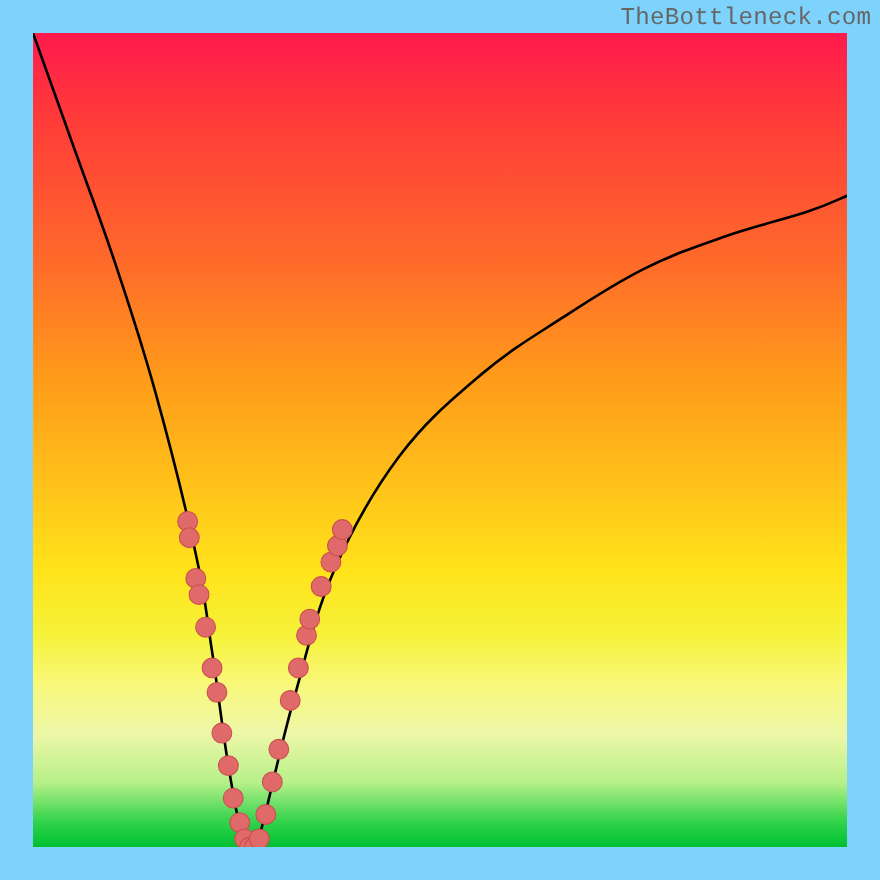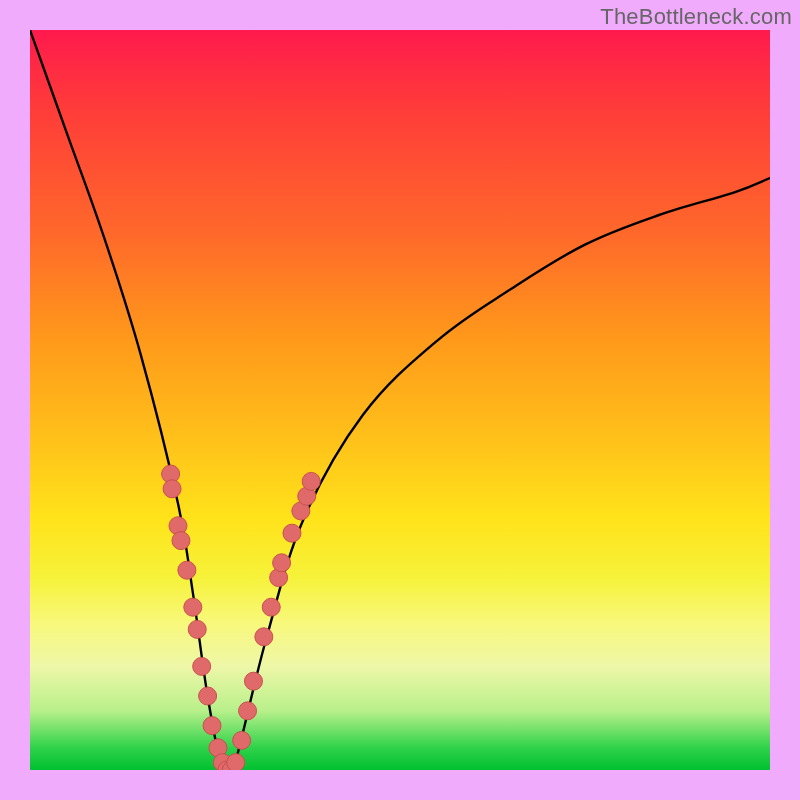--- a/index.html
+++ b/index.html
@@ -7,21 +7,22 @@
     padding: 0;
     width: 800px;
     height: 800px;
     overflow: hidden;
     background: #000;
     font-family: Arial, Helvetica, sans-serif;
   }
   .frame {
     position: absolute;
     inset: 0;
-    background: #f0abfc;
+    background: #7dd3fc;
+    font-family: Liberation Mono, monospace;
   }
   .plot-area {
     position: absolute;
     left: 30px;
     top: 30px;
     width: 740px;
     height: 740px;
     
     background: linear-gradient(
       to bottom,

